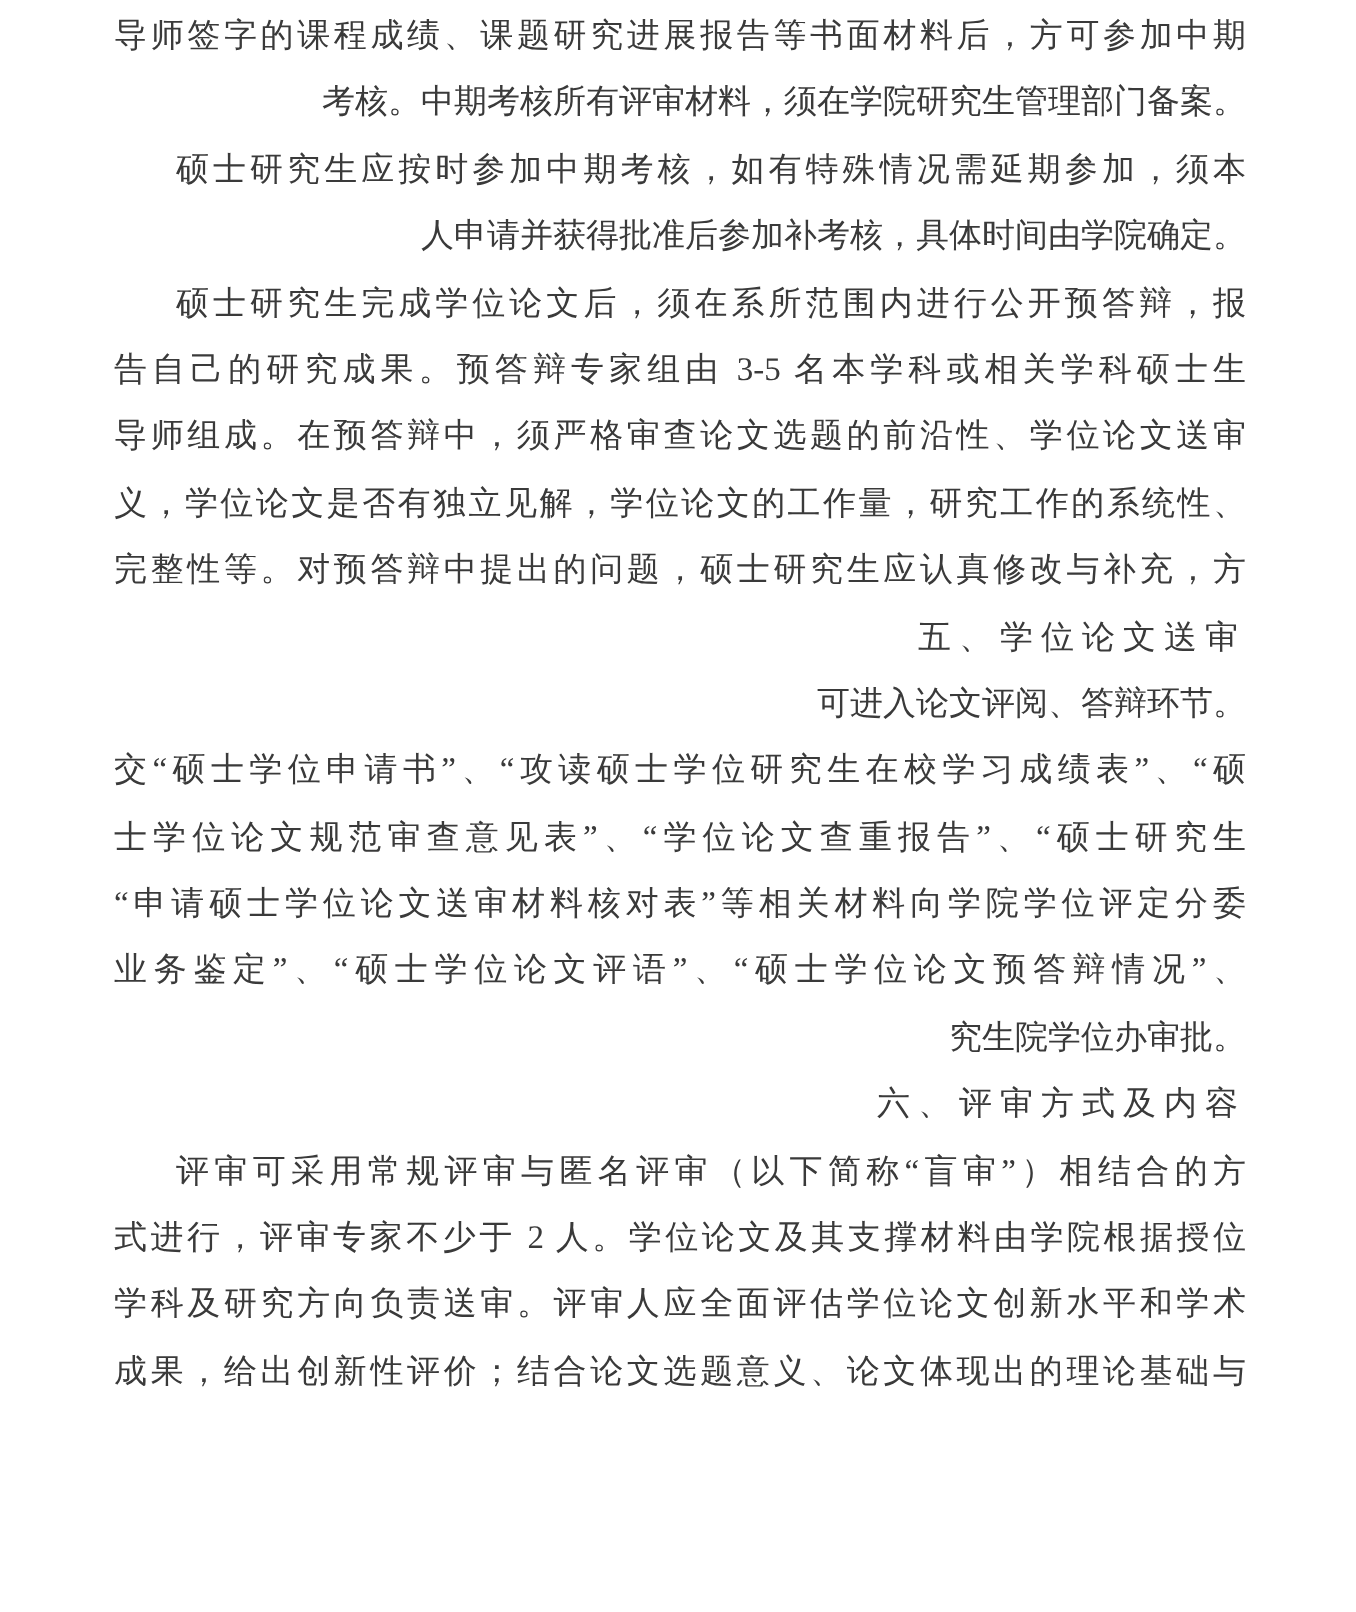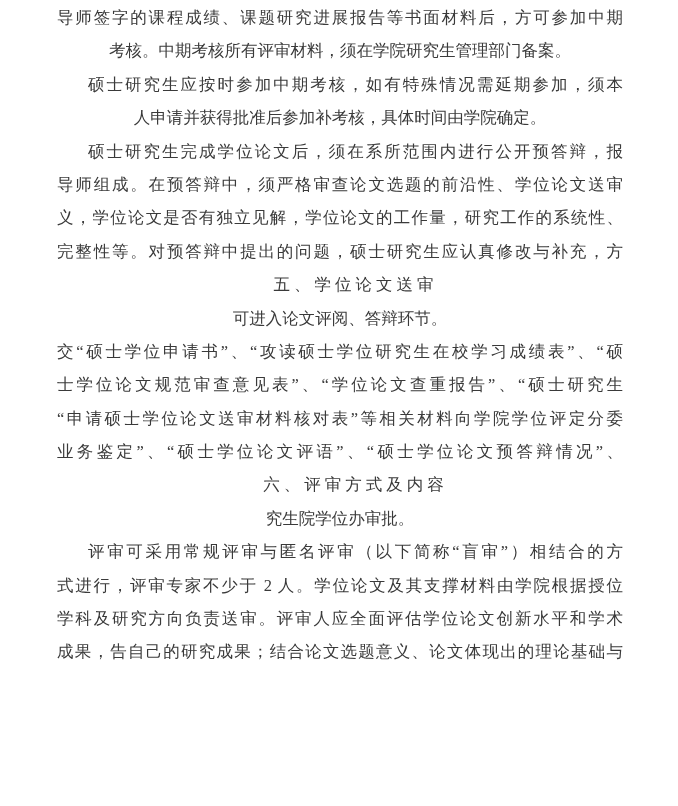--- a/index.html
+++ b/index.html
@@ -18,21 +18,21 @@
   .doc {
     padding: 1px 55px 0 57px;
   }
   .line {
     height: 33.4px;
     line-height: 33.4px;
     font-size: 16.5px;
     color: #3a3a3a;
     white-space: normal;
     overflow: hidden;
-    text-align: center;
+    text-align: right;
   }
   .line.justify {
     text-align: justify;
     text-align-last: justify;
     text-justify: inter-character;
   }
   .line.indent {
     padding-left: 31px;
   }
   .line.heading {
@@ -42,29 +42,30 @@
 </head>
 <body>
 
 <div class="page">
   <div class="doc">
       <div class="line justify">导师签字的课程成绩、课题研究进展报告等书面材料后，方可参加中期</div>
       <div class="line">考核。中期考核所有评审材料，须在学院研究生管理部门备案。</div>
       <div class="line justify indent">硕士研究生应按时参加中期考核，如有特殊情况需延期参加，须本</div>
       <div class="line">人申请并获得批准后参加补考核，具体时间由学院确定。</div>
       <div class="line justify indent">硕士研究生完成学位论文后，须在系所范围内进行公开预答辩，报</div>
+      <div class="line justify">告自己的研究成果。预答辩专家组由 3-5 名本学科或相关学科硕士生</div>
       <div class="line justify">导师组成。在预答辩中，须严格审查论文选题的前沿性、学位论文送审</div>
       <div class="line justify">义，学位论文是否有独立见解，学位论文的工作量，研究工作的系统性、</div>
       <div class="line justify">完整性等。对预答辩中提出的问题，硕士研究生应认真修改与补充，方</div>
       <div class="line indent heading">五、学位论文送审</div>
       <div class="line">可进入论文评阅、答辩环节。</div>
       <div class="line justify">交“硕士学位申请书”、“攻读硕士学位研究生在校学习成绩表”、“硕</div>
       <div class="line justify">士学位论文规范审查意见表”、“学位论文查重报告”、“硕士研究生</div>
       <div class="line justify">“申请硕士学位论文送审材料核对表”等相关材料向学院学位评定分委</div>
       <div class="line justify">业务鉴定”、“硕士学位论文评语”、“硕士学位论文预答辩情况”、</div>
+      <div class="line">究生院学位办审批。</div>
       <div class="line indent heading">六、评审方式及内容</div>
-      <div class="line">究生院学位办审批。</div>
       <div class="line justify indent">评审可采用常规评审与匿名评审（以下简称“盲审”）相结合的方</div>
       <div class="line justify">式进行，评审专家不少于 2 人。学位论文及其支撑材料由学院根据授位</div>
       <div class="line justify">学科及研究方向负责送审。评审人应全面评估学位论文创新水平和学术</div>
-      <div class="line justify">成果，告自己的研究成果；结合论文选题意义、论文体现出的理论基础与</div>
+      <div class="line justify">成果，给出创新性评价；结合论文选题意义、论文体现出的理论基础与</div>
     </div>
 </div>
 
 </body></html>

